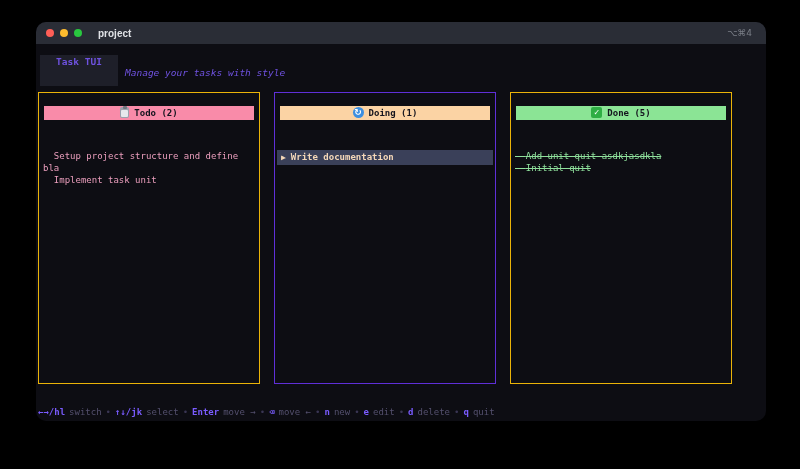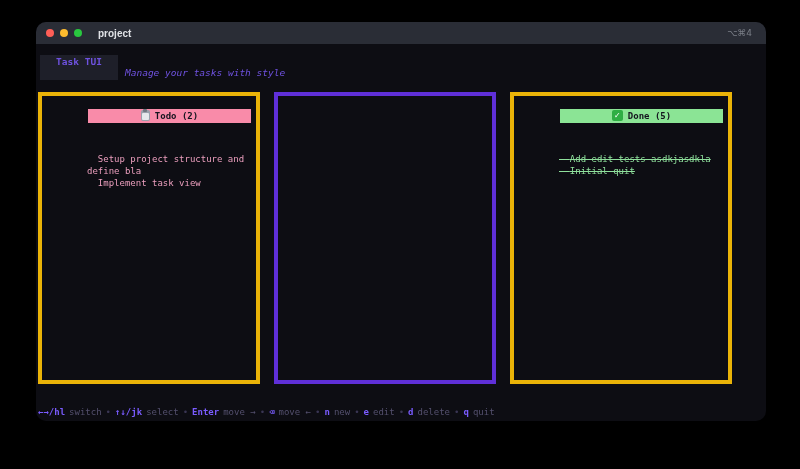--- a/index.html
+++ b/index.html
@@ -21,31 +21,31 @@
   .light.red    { background:#ff5f57; }
   .light.yellow { background:#febc2e; }
   .light.green  { background:#29c83f; }
   .win-title { margin-left:16px; font-size:10px; font-weight:bold; color:#e0e2e6; }
   .win-shortcut { margin-left:auto; margin-right:14px; font-size:9px; color:#7b7f88; font-family:"DejaVu Sans", sans-serif; }
 
   
   .content { position:relative; height:377px; font-size:9px; color:#c8c8d0; }
 
   .app-badge {
-    position:absolute; left:4px; top:11px; width:78px; height:25px; line-height:13px;
+    position:absolute; left:4px; top:11px; width:78px; height:31px; line-height:13px;
     background:#1e1f29; color:#6f52e0; font-weight:bold; text-align:center; font-size:9.5px;
   }
   .subtitle {
     position:absolute; left:89px; top:23px; font-style:italic; color:#6f52e0; font-size:9.5px;
   }
 
   
   .board { position:absolute; left:2px; top:48px; display:flex; gap:14px; }
   .column {
-    width:222px; height:292px; border:4px solid #eab308; position:relative;padding-left:41px;
+    width:222px; height:292px; border:1px solid #eab308; position:relative;
   }
   .column.active { border-color:#5f2fd8; }
   .col-header {
     margin:13px 5px 0 5px; height:14px; line-height:14px; text-align:center;
     font-weight:bold; color:#14141e; font-size:9px;
   }
   .col-header.todo  { background:#f98ba9; }
   .col-header.doing { background:#fbd3a4; }
   .col-header.done  { background:#8be495; }
 
@@ -110,33 +110,41 @@
     <div class="subtitle">Manage your tasks with style</div>
 
     <div class="board">
 
       <div class="column">
         <div class="col-header todo">
           <span class="hdr-icon icon-clipboard"></span><span>Todo (2)</span>
         </div>
         <div class="tasks">
           <div class="task todo">Setup project structure and define bla</div>
-          <div class="task todo">Implement task view</div>
+          <div class="task todo">Implement task unit</div>
         </div>
       </div>
 
       <div class="column active">
+        <div class="col-header doing">
+          <span class="hdr-icon icon-refresh"></span><span>Doing (1)</span>
+        </div>
+        <div class="tasks">
+          <div class="task selected">
+            <span class="arrow">▶</span><span>Write documentation</span>
+          </div>
+        </div>
       </div>
 
       <div class="column">
         <div class="col-header done">
           <span class="hdr-icon icon-check"></span><span>Done (5)</span>
         </div>
         <div class="tasks">
-          <div class="task done-item"><span class="strike">Add edit tests asdkjasdkla</span></div>
+          <div class="task done-item"><span class="strike">Add unit quit asdkjasdkla</span></div>
           <div class="task done-item"><span class="strike">Initial quit</span></div>
         </div>
       </div>
 
     </div>
 
     <div class="helpbar">
       <span><span class="key">←→/hl</span><span class="desc">switch</span></span><span class="sep">•</span><span><span class="key">↑↓/jk</span><span class="desc">select</span></span><span class="sep">•</span><span><span class="key">Enter</span><span class="desc">move →</span></span><span class="sep">•</span><span><span class="key">⌫</span><span class="desc">move ←</span></span><span class="sep">•</span><span><span class="key">n</span><span class="desc">new</span></span><span class="sep">•</span><span><span class="key">e</span><span class="desc">edit</span></span><span class="sep">•</span><span><span class="key">d</span><span class="desc">delete</span></span><span class="sep">•</span><span><span class="key">q</span><span class="desc">quit</span></span>
     </div>
 

